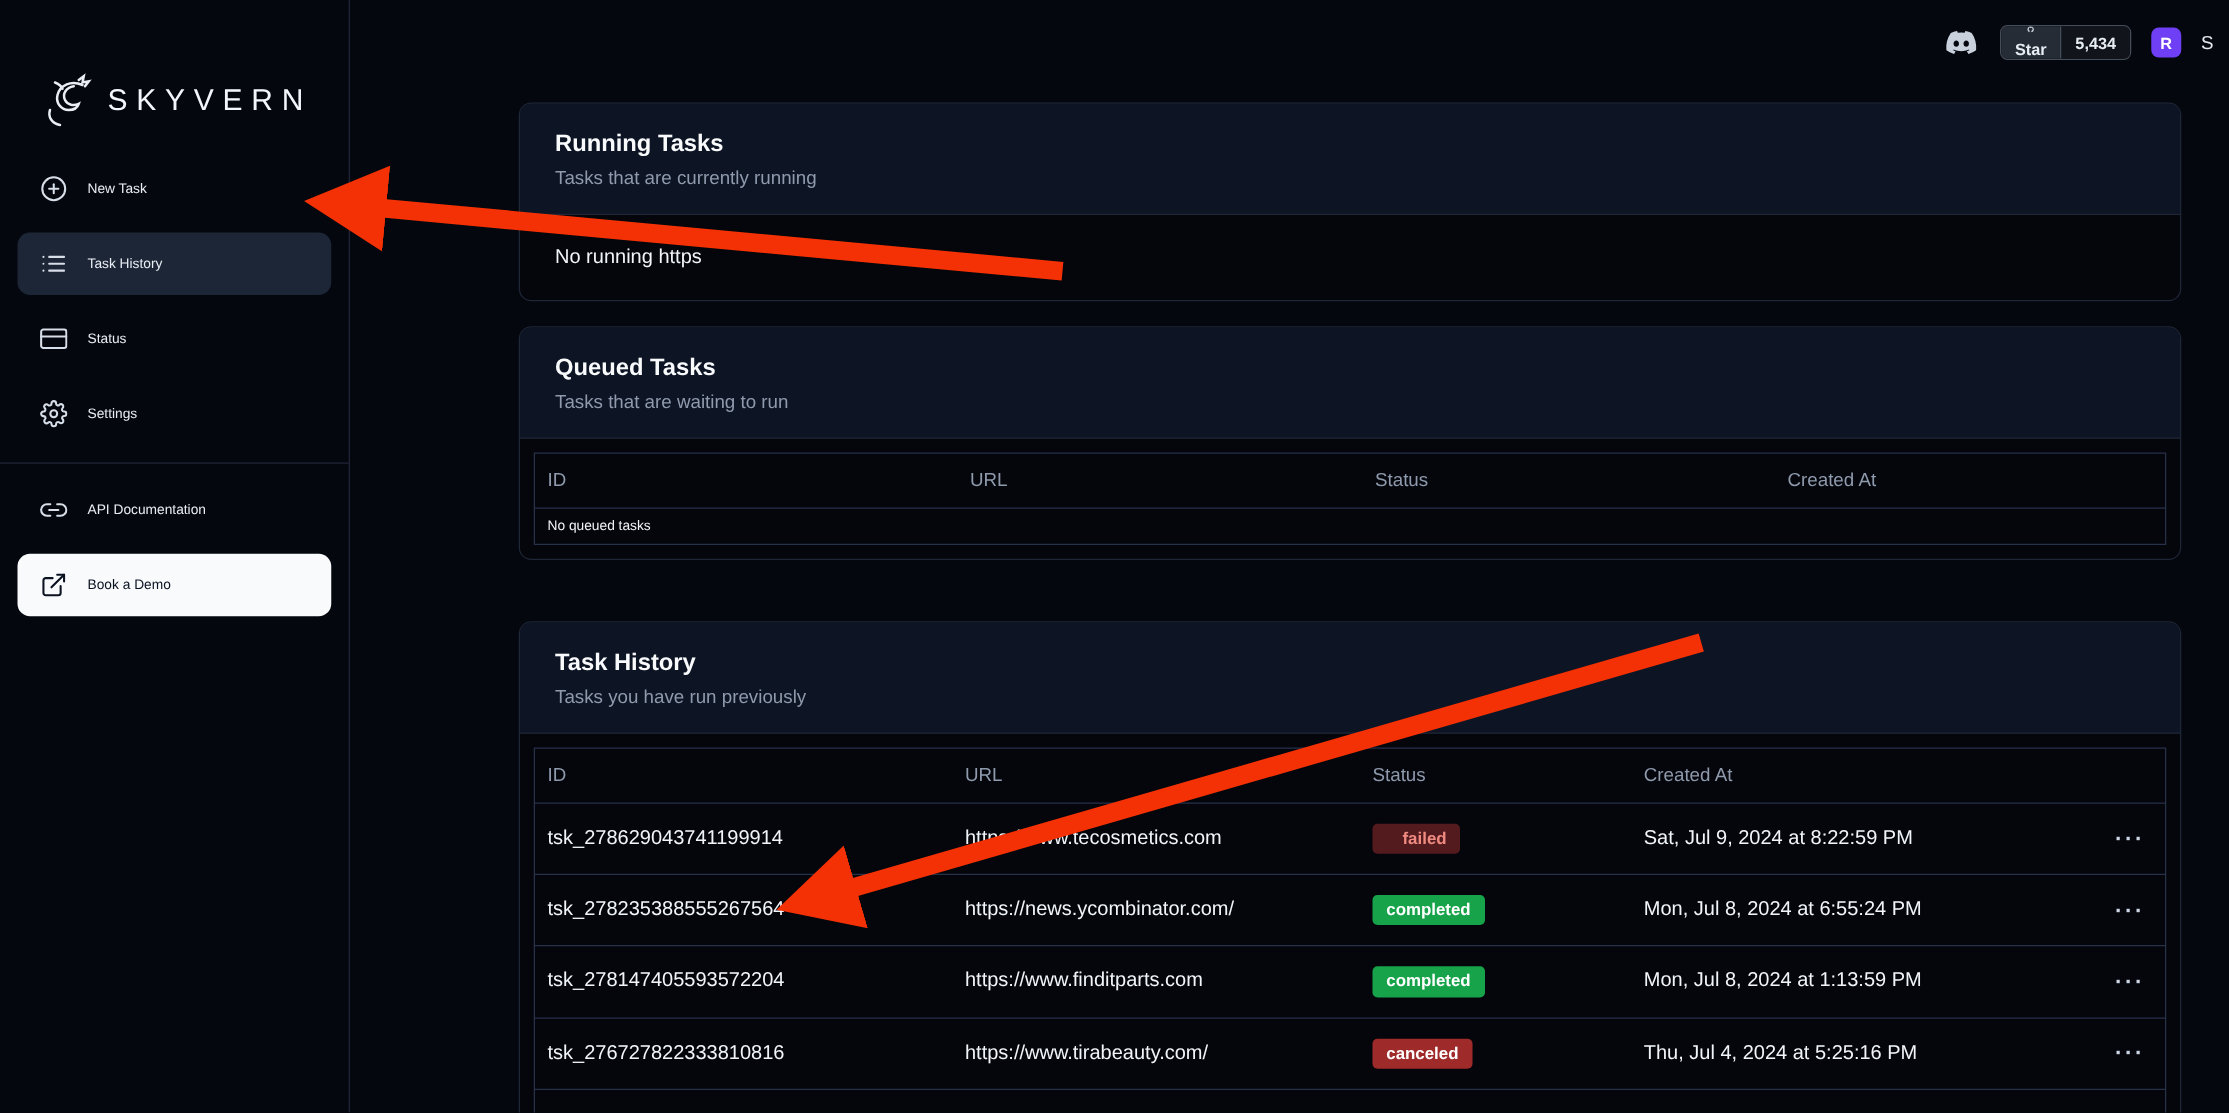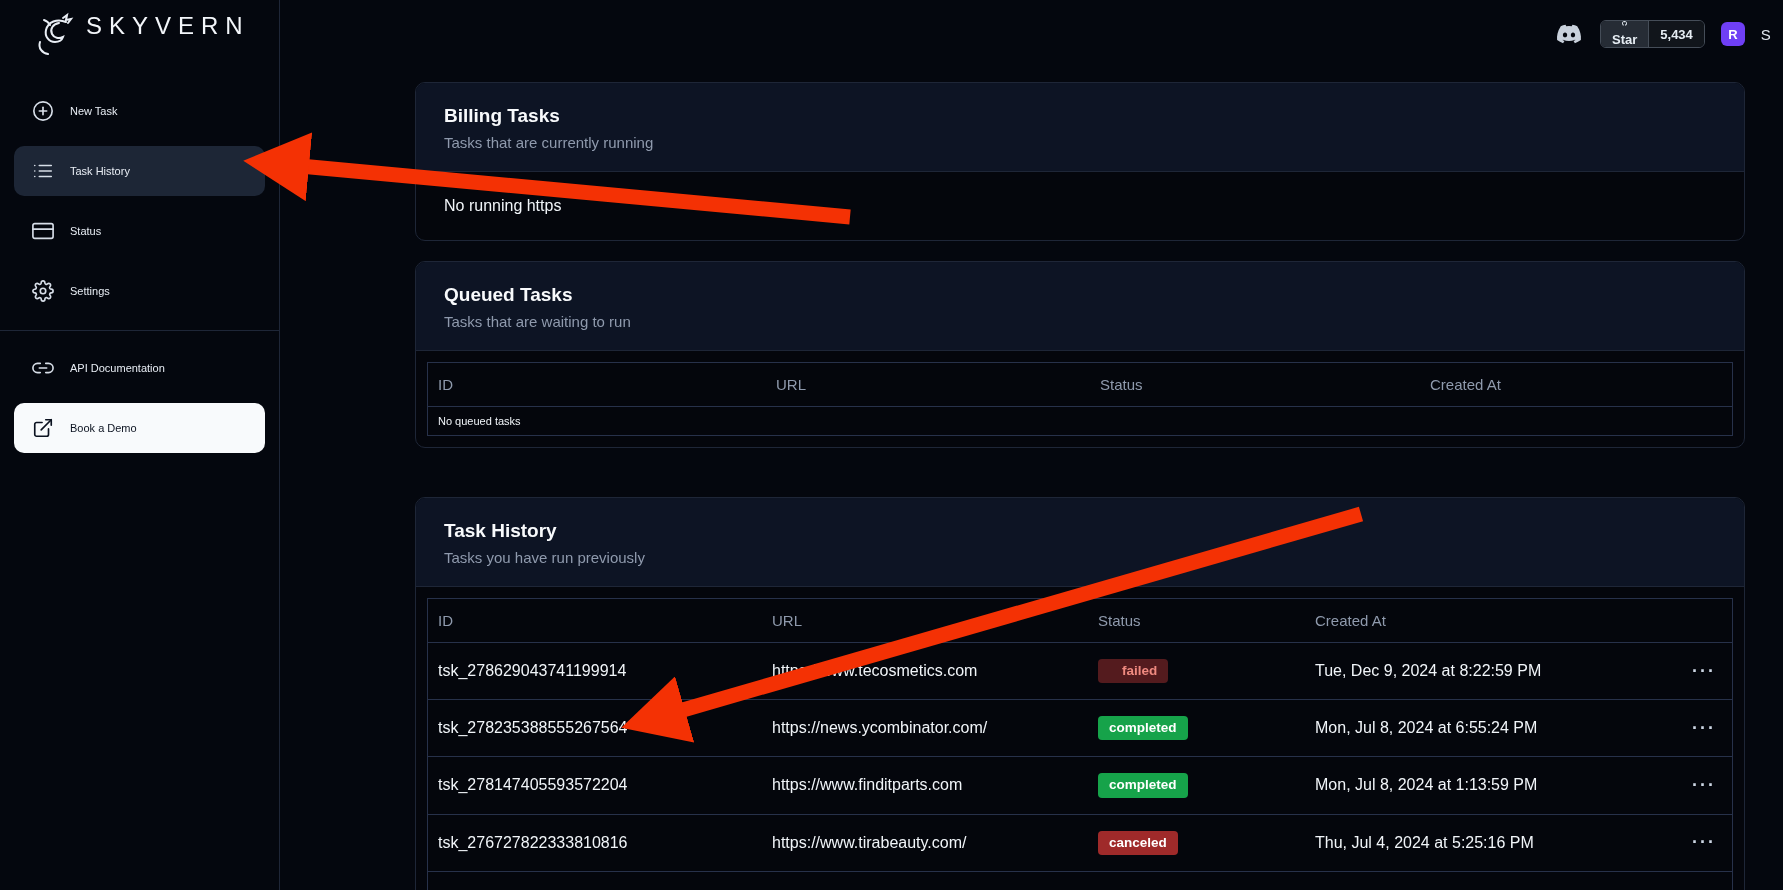--- a/index.html
+++ b/index.html
@@ -25,21 +25,21 @@
     color:var(--text);
     font-family:"Liberation Sans", sans-serif;
   }
 
   
   .sidebar{
     position:absolute;left:0;top:0;width:280px;height:100%;
     border-right:1px solid var(--border);
     background:var(--bg);
   }
-  .logo{display:flex;gap:10px;padding:12px 0 0 30px;height:70px;}
+  .logo{display:flex;align-items:center;gap:10px;padding:12px 0 0 30px;height:70px;margin-top:40px;}
   .logo-text{font-size:24px;letter-spacing:7px;color:#f3f6fa;font-weight:400;}
   .nav{margin-top:16px;}
   .nav-item{
     display:flex;align-items:center;gap:16px;
     height:50px;margin:10px 14px;padding:0 18px;border-radius:10px;
     font-size:11px;color:#e8edf4;cursor:pointer;
   }
   .nav-item.active{background:var(--nav-active);}
   .nav-item .icn{display:flex;width:22px;height:22px;flex:0 0 22px;}
   .nav-item svg{stroke:#d7dee8;}
@@ -213,21 +213,21 @@
     <span>R</span>
   </div>
   <span class="user-partial">S</span>
 </div>
 
 <main class="main">
   <div class="content">
 
     <section class="card">
       <div class="card-header">
-        <div class="card-title">Billing Tasks</div>
+        <div class="card-title">Running Tasks</div>
         <div class="card-sub">Tasks that are currently running</div>
       </div>
       <div class="card-empty">No running https</div>
     </section>
 
     <section class="card">
       <div class="card-header">
         <div class="card-title">Queued Tasks</div>
         <div class="card-sub">Tasks that are waiting to run</div>
       </div>
@@ -255,21 +255,21 @@
           <div>URL</div>
           <div>Status</div>
           <div>Created At</div>
           <div></div>
         </div>
 
         <div class="trow grid-hist">
           <div>tsk_278629043741199914</div>
           <div>https://www.tecosmetics.com</div>
           <div><span class="badge badge-failed">failed</span></div>
-          <div>Tue, Dec 9, 2024 at 8:22:59 PM</div>
+          <div>Sat, Jul 9, 2024 at 8:22:59 PM</div>
           <div class="cell-actions">···</div>
         </div>
 
         <div class="trow grid-hist">
           <div>tsk_278235388555267564</div>
           <div>https://news.ycombinator.com/</div>
           <div><span class="badge badge-completed">completed</span></div>
           <div>Mon, Jul 8, 2024 at 6:55:24 PM</div>
           <div class="cell-actions">···</div>
         </div>

